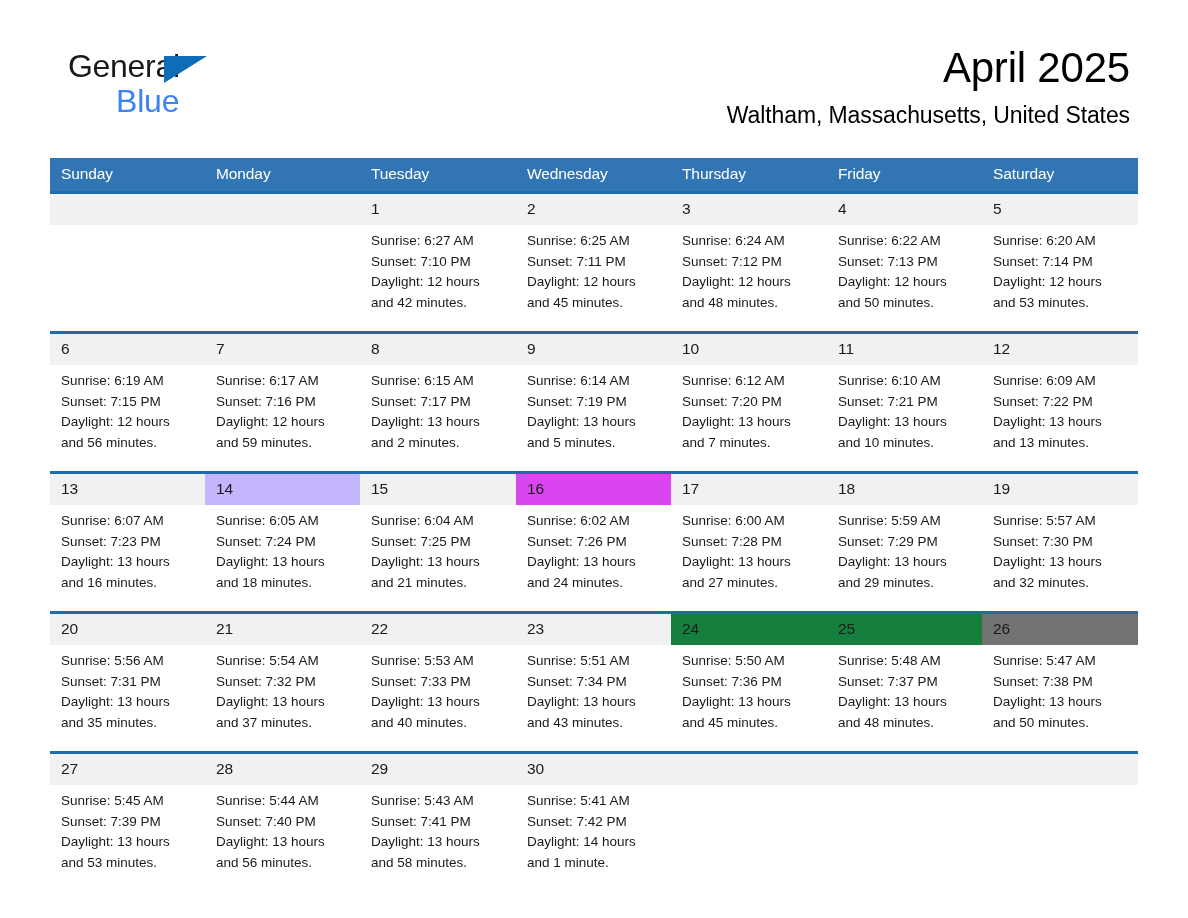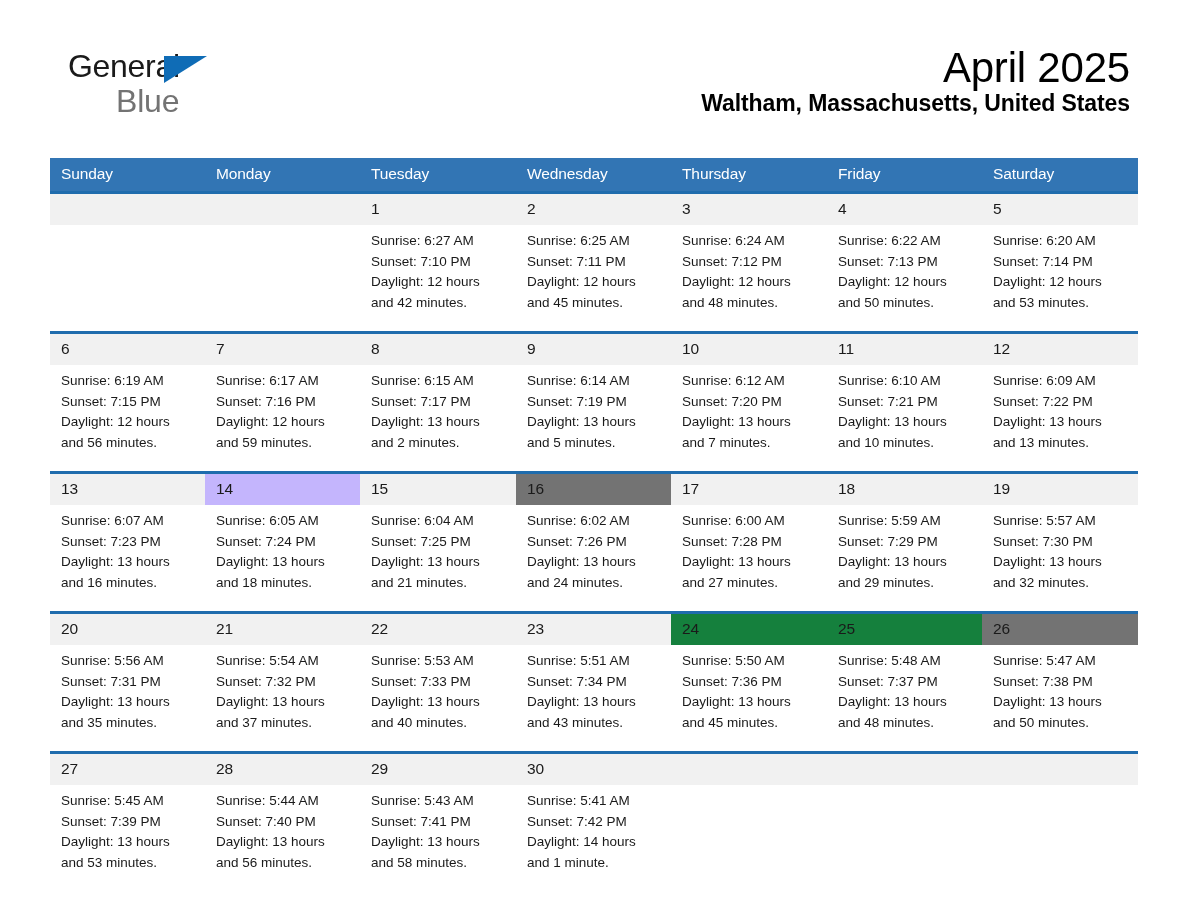--- a/index.html
+++ b/index.html
@@ -73,24 +73,24 @@
     text-align: right;
   }
   .month-title {
     font-size: 42px;
     font-weight: normal;
     color: #000;
     line-height: 1.05;
     letter-spacing: -0.2px;
   }
   .location-title {
+    margin-top: 12px;
     font-size: 23px;
     color: #000;
     letter-spacing: -0.1px;
-    font-weight: bold;
   }
 
   
   .calendar {
     position: absolute;
     left: 50px;
     top: 158px;
     width: 1088px;
   }
   table.cal {
@@ -142,21 +142,21 @@
 <div class="page">
 
   <div class="header">
 
     <div class="logo">
       <div class="logo-row1">
         <span class="logo-general">General</span>
         <span class="logo-triangle" style="border-left-color: rgb(15, 108, 182);"></span>
       </div>
       <div class="logo-row2">
-        <span class="logo-blue" style="color: #737373;">Blue</span>
+        <span class="logo-blue" style="color: #3b82f6;">Blue</span>
       </div>
     </div>
 
     <div class="title-block">
       <div class="month-title">April 2025</div>
       <div class="location-title">Waltham, Massachusetts, United States</div>
     </div>
 
   </div>
 
@@ -285,21 +285,21 @@
               <span class="line">and 13 minutes.</span>
             </td>
           </tr>
           <tr class="week-sep">
             <td colspan="7" style="background: rgb(31, 108, 173);"></td>
           </tr>
           <tr class="daynum">
             <td style="background: rgb(241, 241, 241);">13</td>
             <td style="background: #c4b5fd;">14</td>
             <td style="background: rgb(241, 241, 241);">15</td>
-            <td style="background: #737373;">16</td>
+            <td style="background: #d946ef;">16</td>
             <td style="background: rgb(241, 241, 241);">17</td>
             <td style="background: rgb(241, 241, 241);">18</td>
             <td style="background: rgb(241, 241, 241);">19</td>
           </tr>
           <tr class="dayinfo">
             <td>
               <span class="line">Sunrise: 6:07 AM</span>
               <span class="line">Sunset: 7:23 PM</span>
               <span class="line">Daylight: 13 hours</span>
               <span class="line">and 16 minutes.</span>

